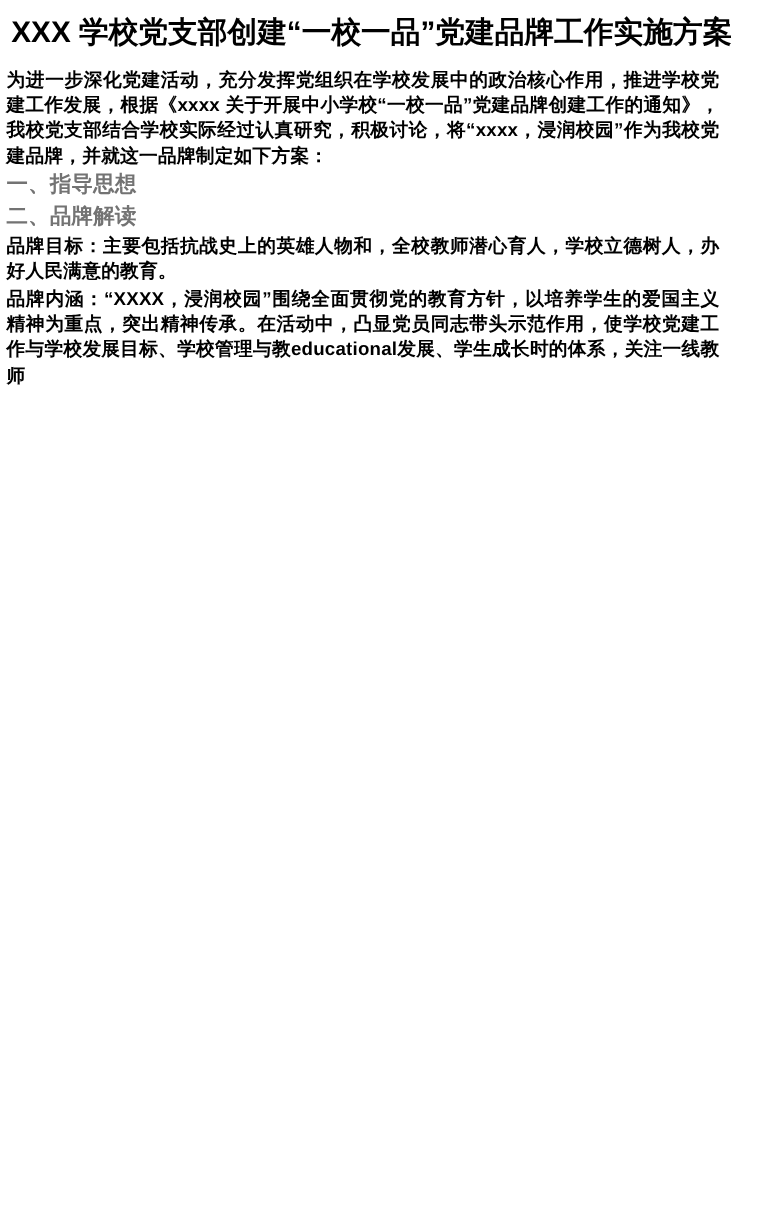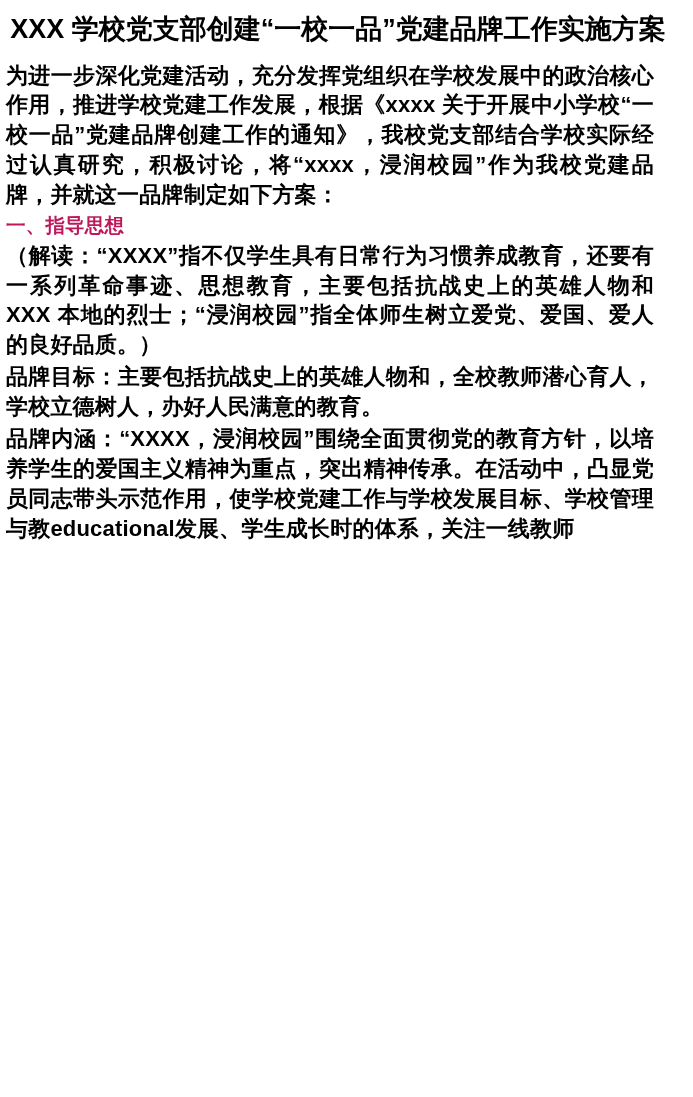--- a/index.html
+++ b/index.html
@@ -20,49 +20,49 @@
   }
   .doc-title {
     font-size: 27px;
     font-weight: bold;
     line-height: 1.28;
     text-align: center;
     margin: 2px 0 14px 0;
     letter-spacing: 0px;
   }
   .para {
-    font-size: 22px;
+    font-size: 17px;
     font-weight: bold;
     line-height: 1.36;
     margin: 0 16px 2px 0;
     text-align: justify;
     text-justify: inter-ideograph;
     letter-spacing: 0.2px;
   }
   .heading {
     font-size: 19.5px;
     font-weight: bold;
     line-height: 1.36;
-    color: #be185d;
+    color: #737373;
     margin: 0 0 2px 0;
     letter-spacing: 0.2px;
   }
 </style>
 </head>
 <body>
 
 <div class="page">
   <h1 class="doc-title">XXX 学校党支部创建“一校一品”党建品牌工作实施方案</h1>
 
   <p class="para">为进一步深化党建活动，充分发挥党组织在学校发展中的政治核心作用，推进学校党建工作发展，根据《xxxx 关于开展中小学校“一校一品”党建品牌创建工作的通知》，我校党支部结合学校实际经过认真研究，积极讨论，将“xxxx，浸润校园”作为我校党建品牌，并就这一品牌制定如下方案：</p>
 
   <p class="heading">一、指导思想</p>
 
 
 
+  <p class="heading">二、品牌解读</p>
 
 
-  <p class="para">（解读：“XXXX”指不仅学生具有日常行为习惯养成教育，还要有一系列革命事迹、思想教育，主要包括抗战史上的英雄人物和 XXX 本地的烈士；“浸润校园”指全体师生树立爱党、爱国、爱人的良好品质。）</p>
 
   <p class="para">品牌目标：主要包括抗战史上的英雄人物和，全校教师潜心育人，学校立德树人，办好人民满意的教育。</p>
 
   <p class="para">品牌内涵：“XXXX，浸润校园”围绕全面贯彻党的教育方针，以培养学生的爱国主义精神为重点，突出精神传承。在活动中，凸显党员同志带头示范作用，使学校党建工作与学校发展目标、学校管理与教educational发展、学生成长时的体系，关注一线教师</p>
 </div>
 
 </body></html>

